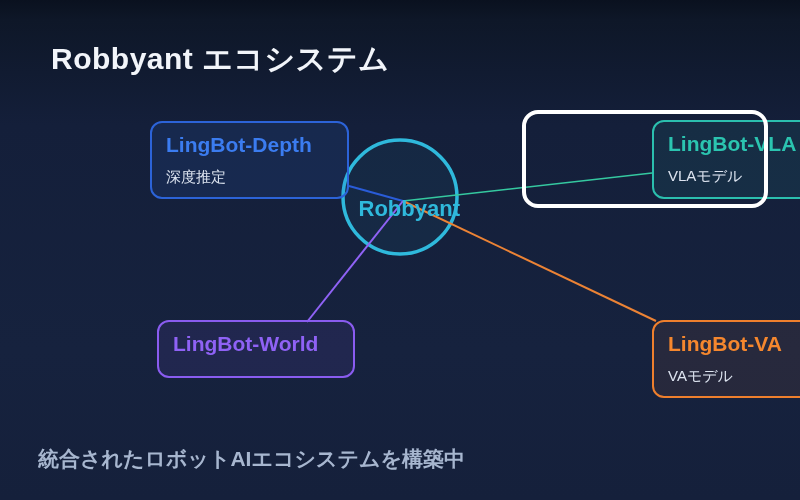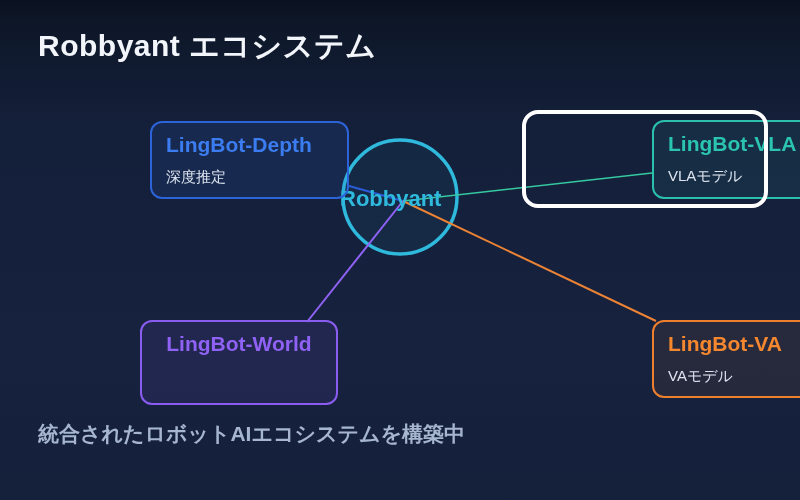--- a/index.html
+++ b/index.html
@@ -2,57 +2,57 @@
 <html><head>
 <meta charset="utf-8">
 <style>
   html,body{margin:0;padding:0;background:#000;}
   .slide{
     position:relative;width:800px;height:500px;overflow:hidden;
     background:linear-gradient(180deg,#0a111f 0%,#0e1728 4%,#141f3a 25%,#16223e 70%,#15203b 100%);
     font-family:"Liberation Sans","DejaVu Sans",sans-serif;
   }
   .title{
-    position:absolute;left:38px;top:26px;margin:0;
+    position:absolute;left:38px;top:26px;margin:13px;
     font-size:30px;font-weight:bold;color:#f2f5fa;letter-spacing:.5px;
   }
   svg.connectors{position:absolute;left:0;top:0;z-index:1;}
   .node{
     position:absolute;z-index:2;box-sizing:border-box;
     border-radius:12px;padding:9px 14px 18px 14px;
   }
   .node .node-label{font-size:21px;font-weight:bold;line-height:26px;white-space:nowrap;}
   .node .node-sublabel{font-size:15px;color:#dde4f0;margin-top:10px;white-space:nowrap;}
   .node-depth{left:150px;top:121px;width:199px;height:78px;
     border:2.5px solid #2c63d8;background:rgba(49,105,220,.13);}
   .node-depth .node-label{color:#3b7cf0;}
-  .node-world{left:140px;top:320px;width:198px;height:85px;
-    border:2.5px solid #8a5cf0;background:rgba(138,92,240,.10);text-align:center;}
+  .node-world{left:157px;top:320px;width:198px;height:58px;
+    border:2.5px solid #8a5cf0;background:rgba(138,92,240,.10);}
   .node-world .node-label{color:#8f62f5;}
   .node-vla{left:652px;top:120px;width:240px;height:79px;
     border:2.5px solid #2bbfae;background:rgba(45,212,191,.08);}
   .node-vla .node-label{color:#2bc4b0;}
   .node-va{left:652px;top:320px;width:240px;height:78px;
     border:2.5px solid #ee7f2d;background:rgba(238,127,45,.08);}
   .node-va .node-label{color:#f5872e;}
   .highlight-ring{
     position:absolute;z-index:3;left:522px;top:110px;width:246px;height:98px;
     border:4px solid #ffffff;border-radius:16px;box-sizing:border-box;
     background:transparent;pointer-events:none;
   }
   .center-label{
-    position:absolute;z-index:2;left:340px;top:186px;width:120px;
-    text-align:left;font-size:22px;font-weight:600;color:#2fb9dc;
+    position:absolute;z-index:2;left:340px;top:196px;width:120px;
+    text-align:right;font-size:22px;font-weight:600;color:#2fb9dc;
   }
   .annotation{
     position:absolute;z-index:3;left:679px;top:213px;
     font-size:18px;color:#35cc96;white-space:nowrap;
   }
   .caption{
-    position:absolute;left:38px;top:420px;margin:0;
+    position:absolute;left:38px;top:445px;margin:0;
     font-size:21px;font-weight:bold;color:#a7b6cf;white-space:nowrap;
   }
 </style>
 </head>
 <body>
 
 <div class="slide">
 
   <h1 class="title">Robbyant エコシステム</h1>
 

